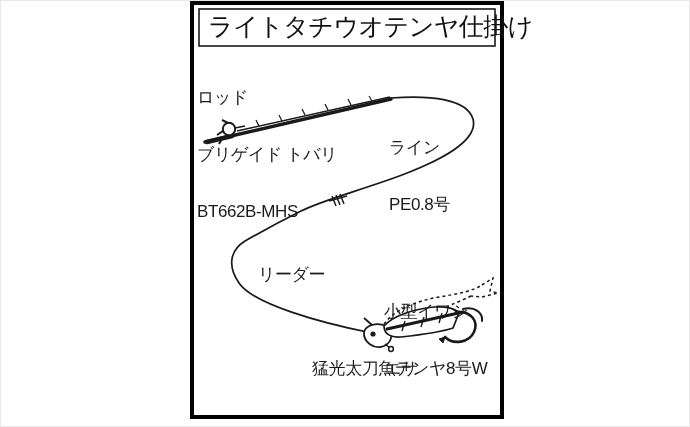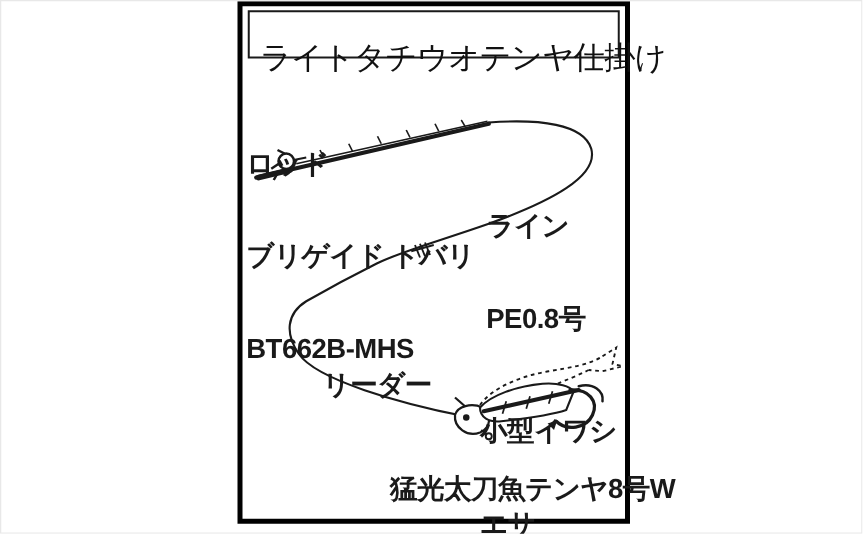--- a/index.html
+++ b/index.html
@@ -30,29 +30,28 @@
     height: 427px;
     display: block;
   }
   .lbl {
     position: absolute;
     color: #1a1a1a;
     font-family: "Liberation Sans", "DejaVu Sans", sans-serif;
     white-space: pre;
     line-height: 1.12;
     letter-spacing: -0.4px;
-    margin-top: 20px;
   }
   #title-text {
     font-size: 25px;
     letter-spacing: -0.5px;
     font-weight: 400;
     color: #111111;
   }
-  .lbl-body { font-size: 22px; font-weight: bold; }
+  .lbl-body { font-size: 17px; }
   .lbl-body .l2 { display: block; }
 </style>
 </head>
 <body>
 
 <div id="page">
 
   <svg id="diagram-svg" viewBox="0 0 690 427" xmlns="http://www.w3.org/2000/svg">
 
     <rect x="191" y="2" width="310" height="414" fill="#ffffff" stroke="#000000" stroke-width="4"></rect>

